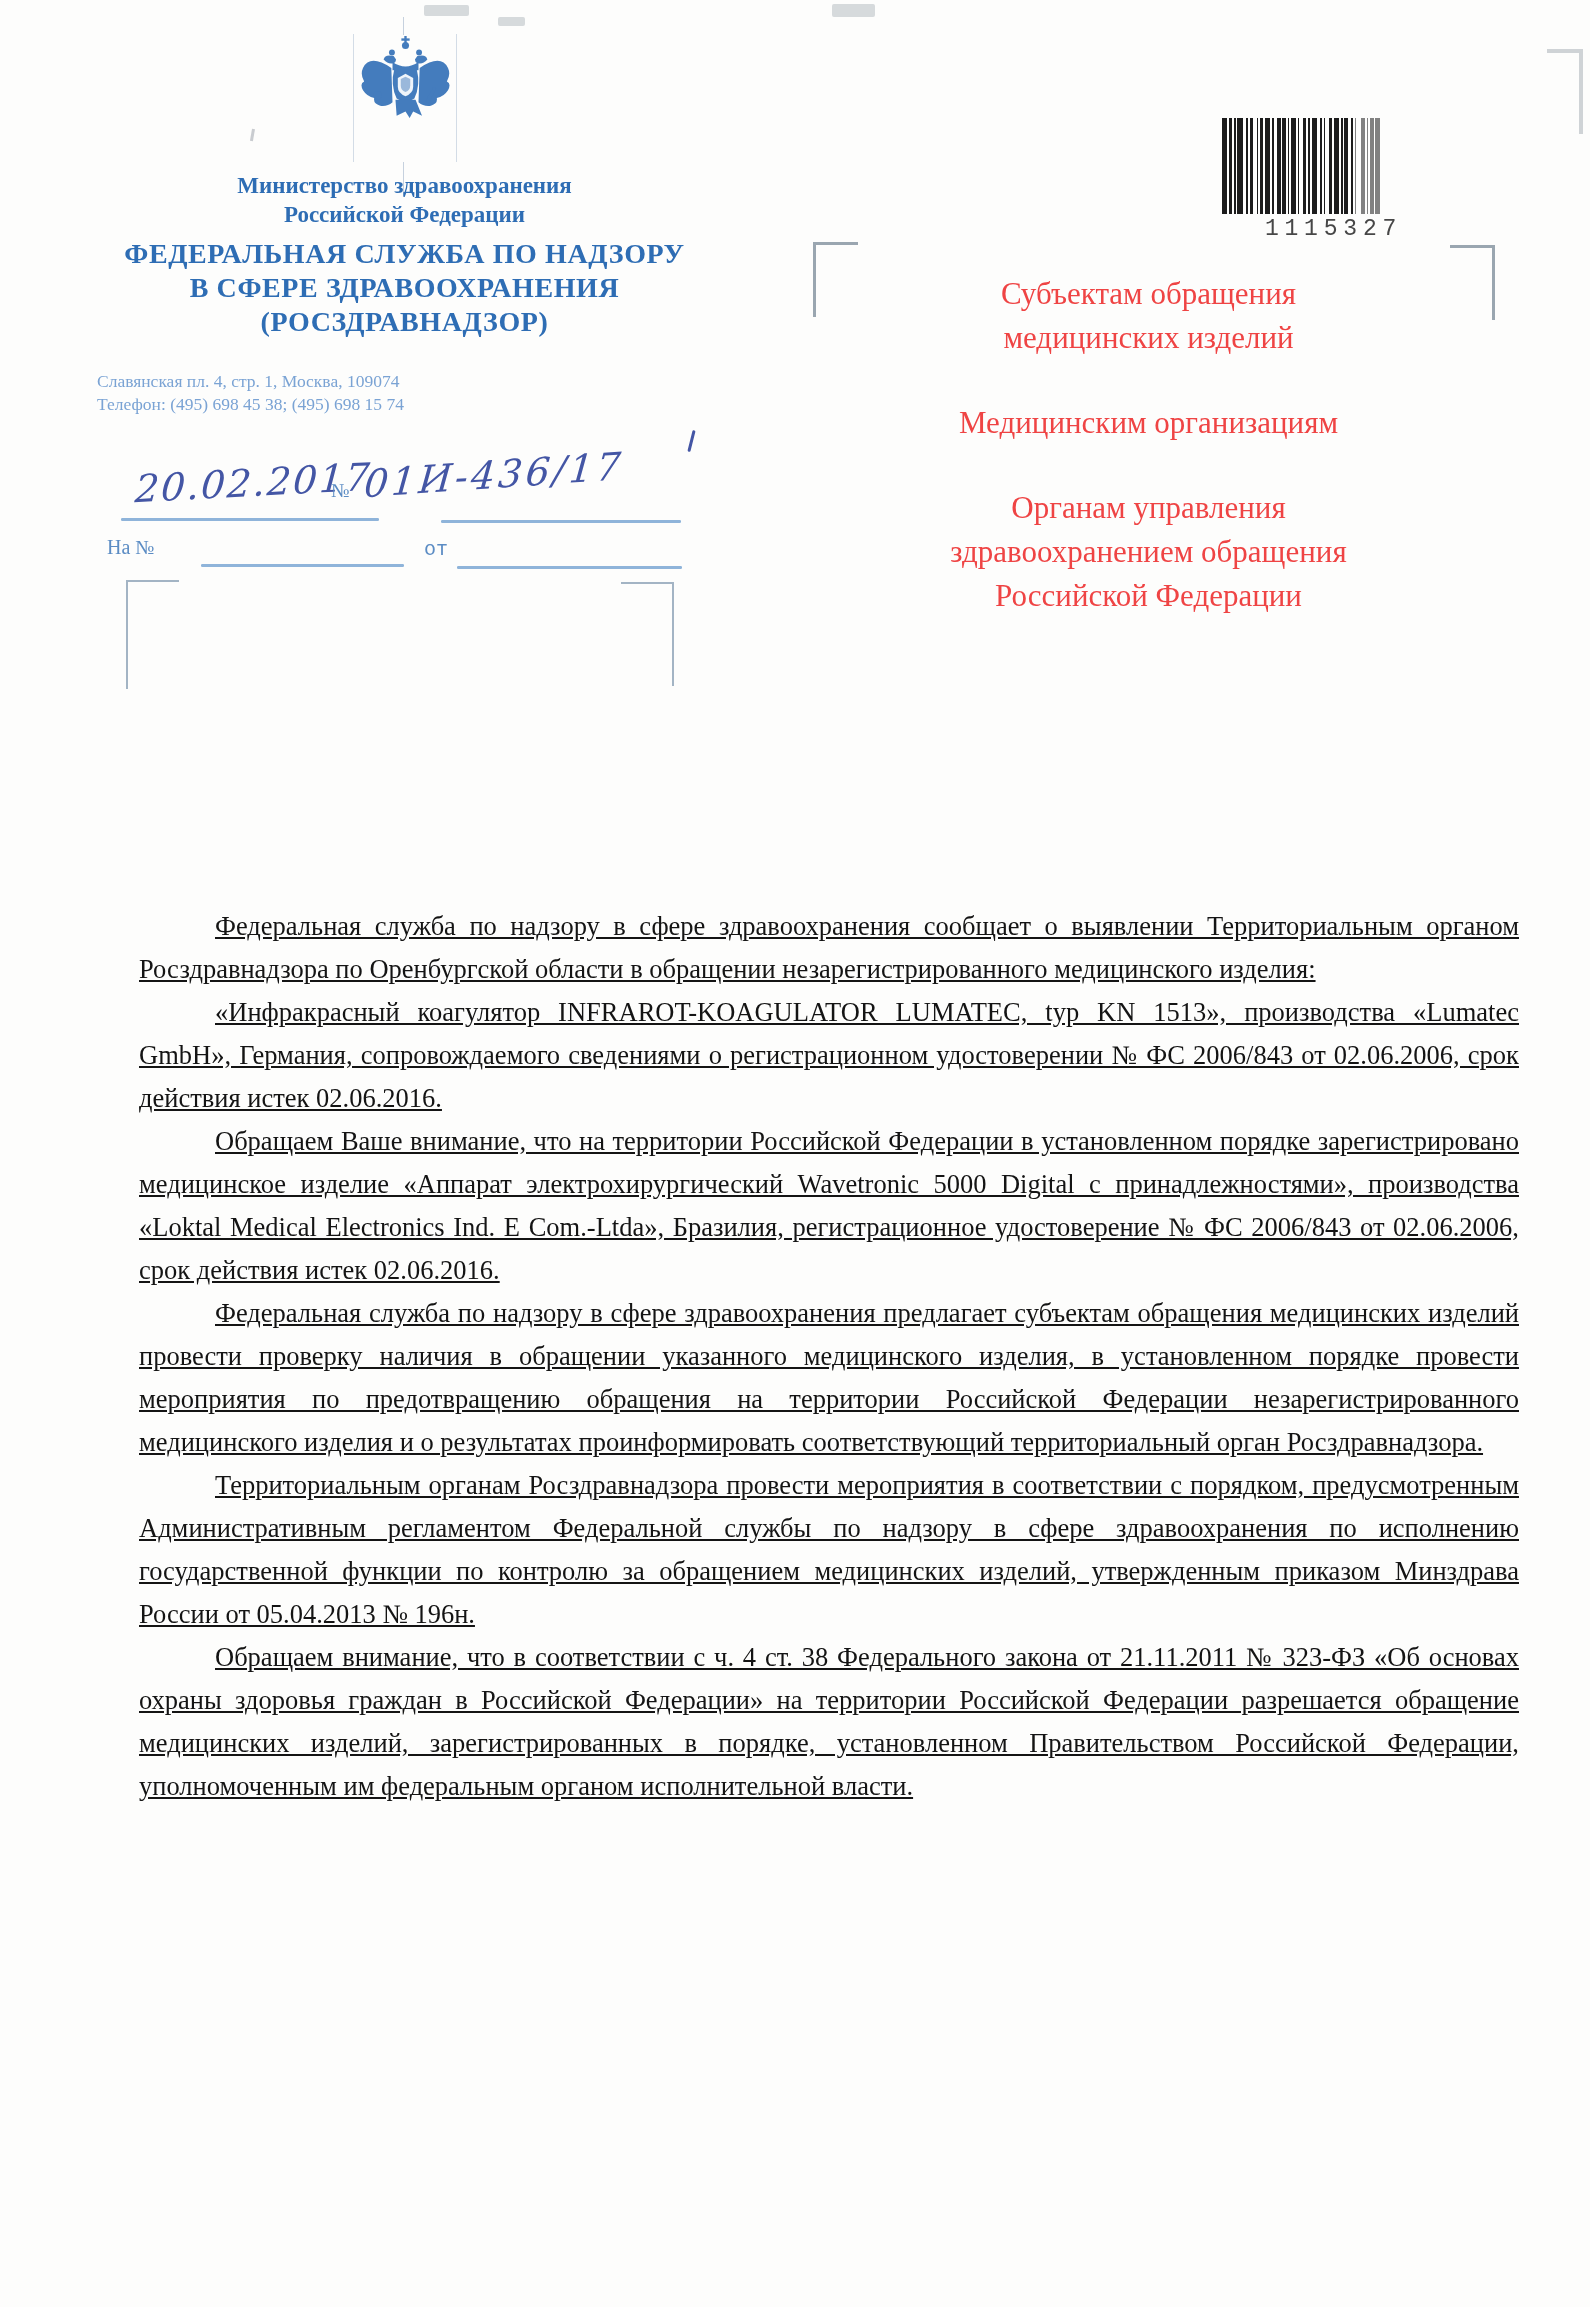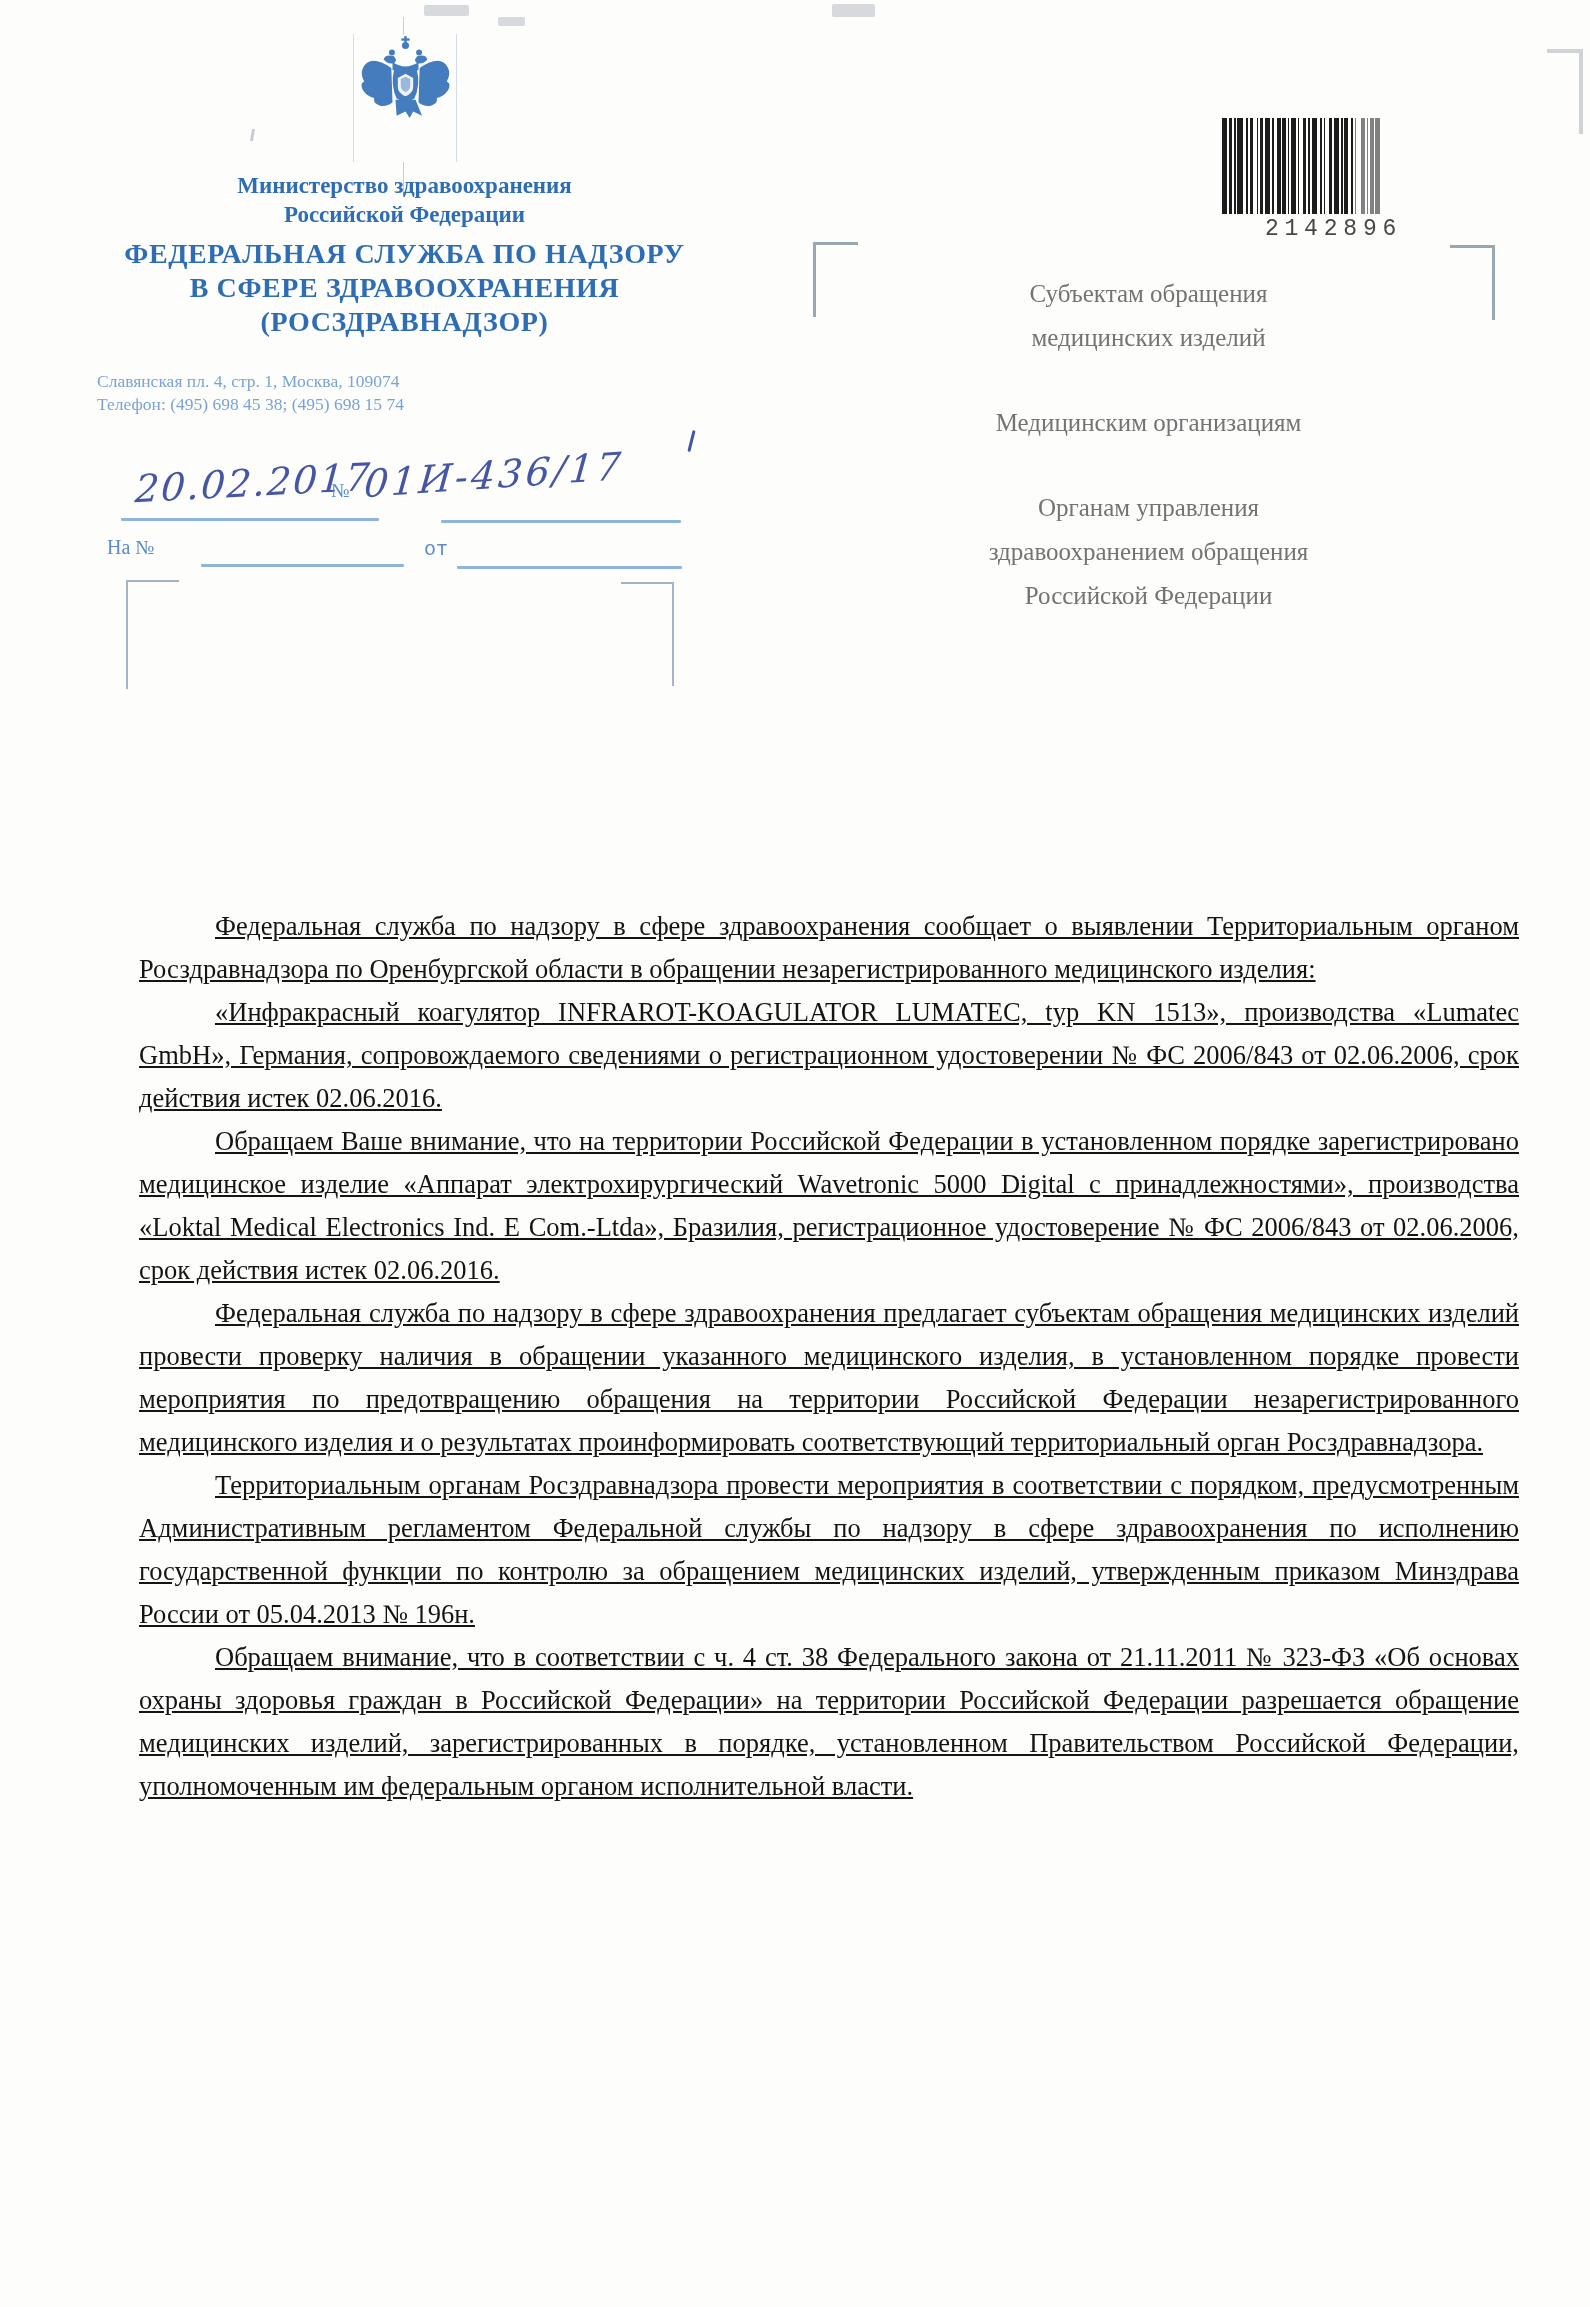--- a/index.html
+++ b/index.html
@@ -67,21 +67,21 @@
   .barcode i { display:block; height:100%; }
   .barcode-num {
     left:1222px; top:216px; width:223px; text-align:center;
     font-family:"Liberation Mono","DejaVu Sans Mono",monospace;
     font-size:23px; letter-spacing:5.8px; color:#474747;
   }
 
   
   .recipients {
     left:828px; top:272px; width:641px; text-align:center;
-    font-size:25px; line-height:44px; color:#737373;
+    font-size:31px; line-height:44px; color:#ef4444;
   }
   .recipients p { white-space:pre-line; margin-bottom:41px; }
 
   
   .body-text {
     left:139px; top:905px; width:1380px;
     font-size:26.5px; line-height:43px; text-align:justify; color:#141414;text-decoration:underline;
   }
   .body-text p { text-indent:76px; }
 
@@ -207,21 +207,21 @@
       <i style="width: 5.2px;"></i>
       <i style="width: 3.5px; background: rgb(28, 28, 28); opacity: 0.55;"></i>
       <i style="width: 1.7px;"></i>
       <i style="width: 1.7px; background: rgb(28, 28, 28); opacity: 0.55;"></i>
       <i style="width: 1.7px;"></i>
       <i style="width: 3.5px; background: rgb(28, 28, 28); opacity: 0.55;"></i>
       <i style="width: 1.7px;"></i>
       <i style="width: 5.2px; background: rgb(28, 28, 28); opacity: 0.55;"></i>
       <i style="width: 1.7px;"></i>
     </div>
-  <div class="abs barcode-num">2142896</div>
+  <div class="abs barcode-num">1115327</div>
 
   <div class="abs mark-grey" style="left:813px;top:242px;width:45px;height:2.6px;"></div>
   <div class="abs mark-grey" style="left:813px;top:242px;width:2.6px;height:75px;"></div>
   <div class="abs mark-grey" style="left:1450px;top:245px;width:45px;height:2.6px;"></div>
   <div class="abs mark-grey" style="left:1492px;top:245px;width:2.6px;height:75px;"></div>
 
   <div class="abs recipients">
     <p>Субъектам обращения
 медицинских изделий</p>
     <p>Медицинским организациям</p>

